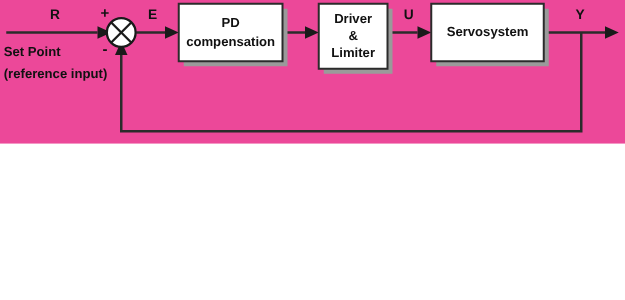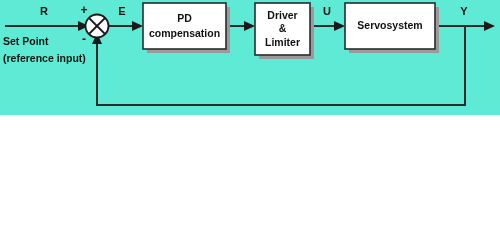--- a/index.html
+++ b/index.html
@@ -7,21 +7,21 @@
     padding: 0;
     background: #ffffff;
   }
   body {
     font-family: "Liberation Sans", sans-serif;
   }
   #diagram-root {
     position: relative;
     width: 500px;
     height: 115px;
-    background: #5eead4;
+    background: #ec4899;
     overflow: hidden;
   }
   #diagram-svg {
     position: absolute;
     left: 0;
     top: 0;
     width: 500px;
     height: 115px;
   }
   .blk-rect {

